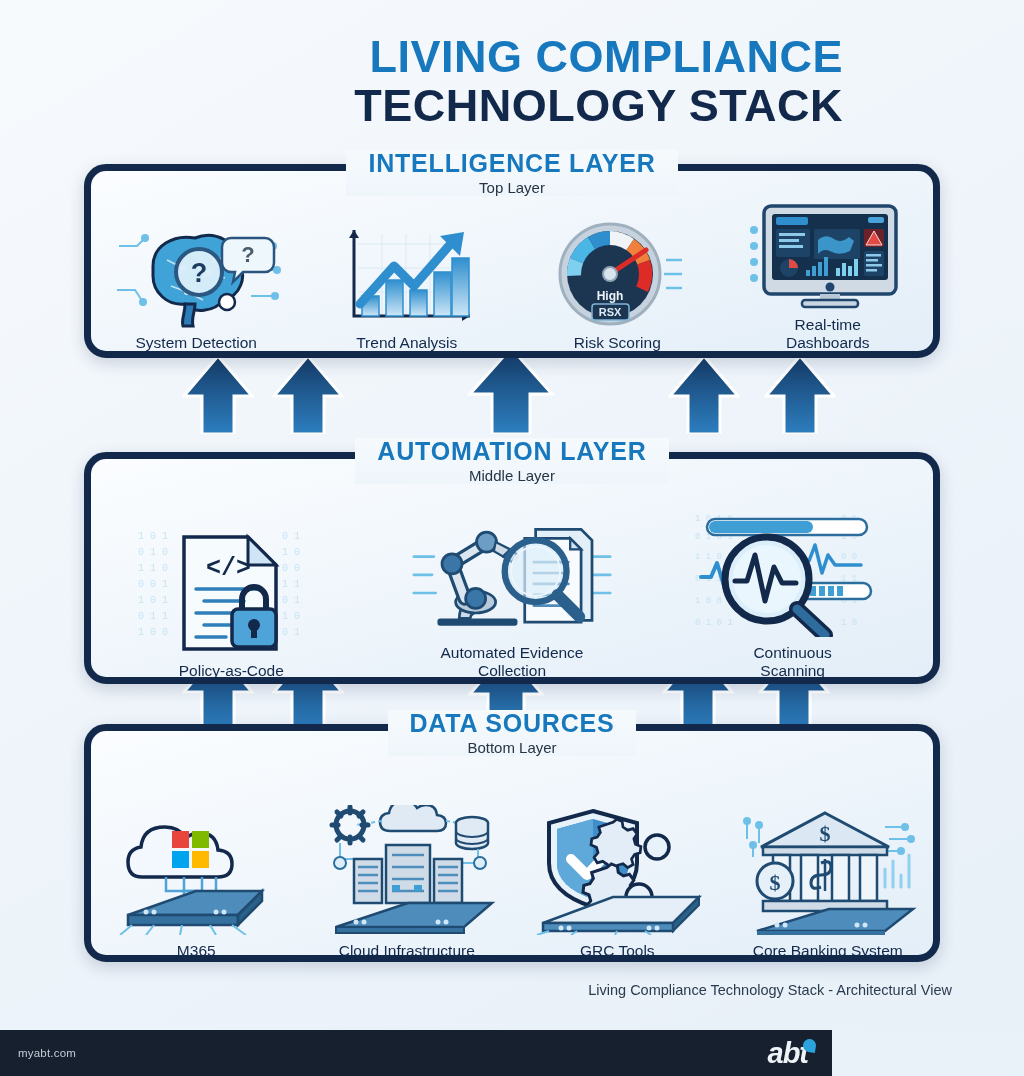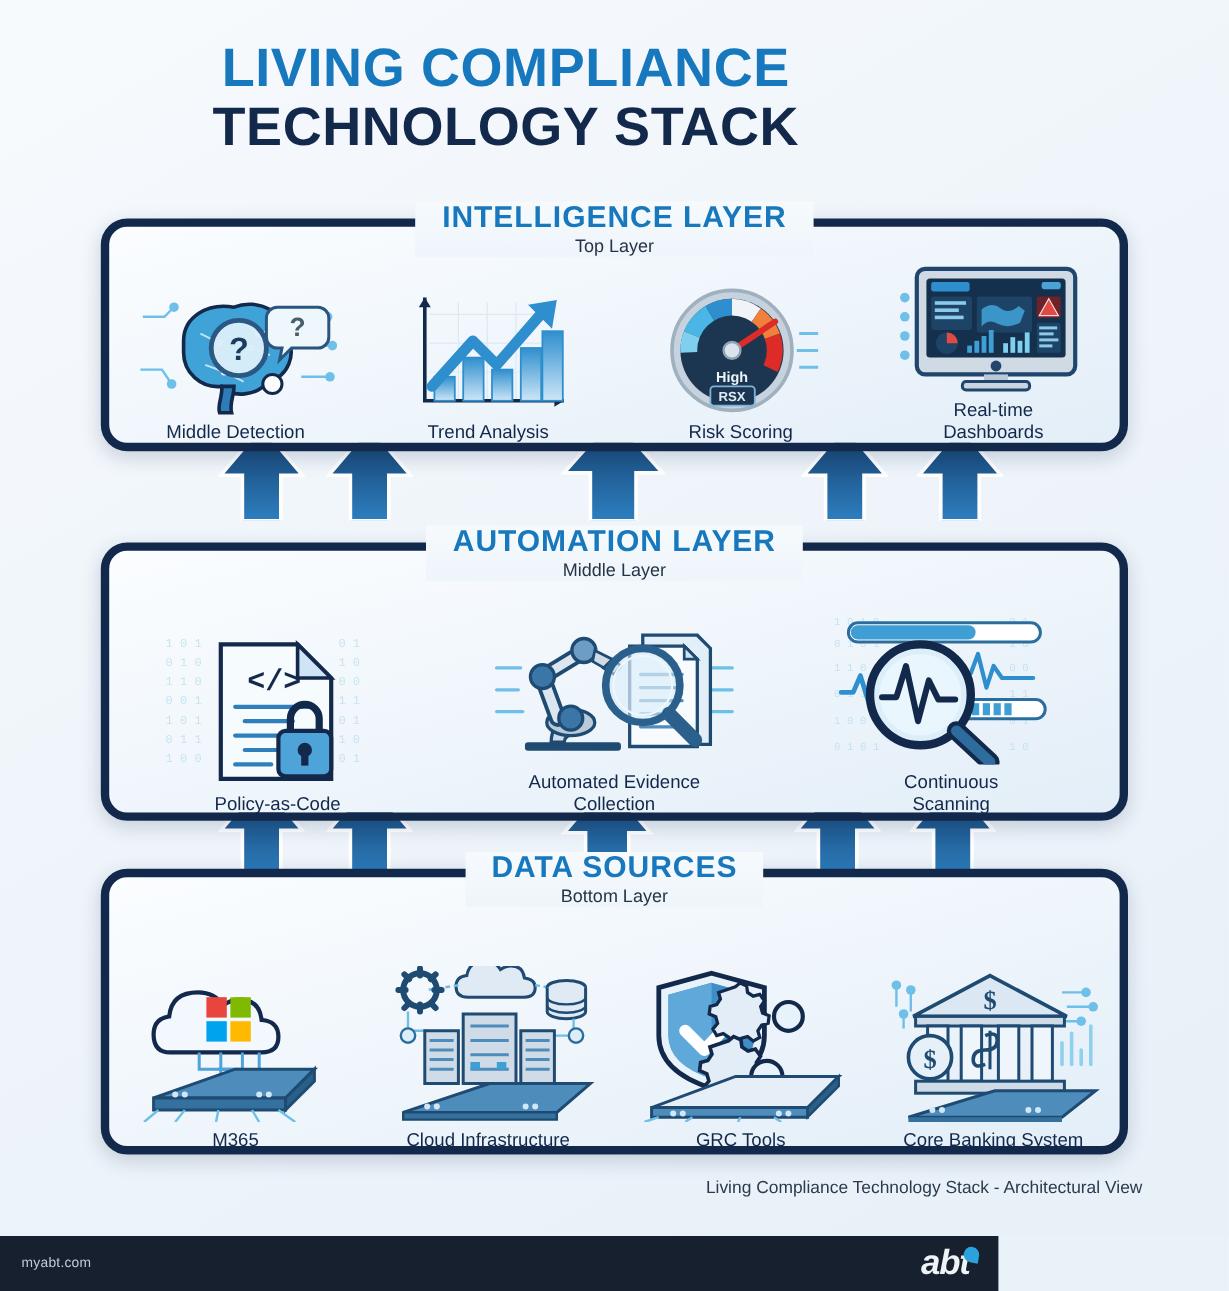--- a/index.html
+++ b/index.html
@@ -25,21 +25,21 @@
     background: linear-gradient(150deg, #f7fafd 0%, #eef4fa 50%, #e8f0f8 100%);
     overflow: hidden;
   }
 
   
   .title-block {
     position: absolute;
     top: 34px;
     left: 0;
     width: 843px;
-    text-align: center;
+    text-align: right;
     line-height: 1.02;
   }
   .title-line1 {
     font-size: 45px;
     font-weight: bold;
     color: #1878bd;
     letter-spacing: 0.5px;
     display: block;
   }
   .title-line2 {
@@ -52,21 +52,21 @@
   }
 
   
   .layer {
     position: absolute;
     border: 7px solid #13294b;
     border-radius: 22px;
     background: linear-gradient(165deg, #fbfdff 0%, #eef5fb 55%, #e3eef8 100%);
     box-shadow: 0 5px 16px rgba(19,41,75,0.18);
   }
-  #layer-top     { left: 84px; top: 182px; width: 856px; height: 194px; }
+  #layer-top     { left: 84px; top: 164px; width: 856px; height: 194px; }
   #layer-middle  { left: 84px; top: 452px; width: 856px; height: 232px; }
   #layer-bottom  { left: 84px; top: 724px; width: 856px; height: 238px; }
 
   .layer-header {
     position: absolute;
     top: -21px;
     left: 0;
     width: 100%;
     text-align: center;
     pointer-events: none;
@@ -304,21 +304,21 @@
                 <circle cx="104" cy="40" r="3"></circle>
                 <circle cx="76" cy="72" r="3"></circle>
               </g>
             <circle cx="116" cy="82" r="8" fill="#ffffff" stroke="#13294b" stroke-width="2.5"></circle>
             <path d="M120 18 h34 a9 9 0 0 1 9 9 v16 a9 9 0 0 1 -9 9 h-22 l-10 10 2 -10 h-4 a9 9 0 0 1 -9 -9 v-16 a9 9 0 0 1 9 -9 z" fill="#eef7fc" stroke="#2a557f" stroke-width="2.5"></path>
             <text x="137" y="42" font-size="22" font-weight="bold" fill="#4a5b6b" text-anchor="middle" font-family="Liberation Sans, sans-serif">?</text>
             <circle cx="88" cy="52" r="23" fill="#dbeefa" stroke="#2a557f" stroke-width="4" opacity="0.96"></circle>
             <text x="88" y="62" font-size="27" font-weight="bold" fill="#1b3c5e" text-anchor="middle" font-family="Liberation Sans, sans-serif">?</text>
           </svg>
         </div>
-        <div class="node-label">Middle Detection</div>
+        <div class="node-label">System Detection</div>
       </div>
 
       <div class="node">
         <div class="node-icon">
           <svg width="150" height="108" viewBox="0 0 150 108">
             <defs>
               <linearGradient id="barg" x1="0" y1="1" x2="0" y2="0">
                 <stop offset="0%" stop-color="#cde6f7"></stop>
                   <stop offset="100%" stop-color="#2f8fce"></stop>
               </linearGradient>

